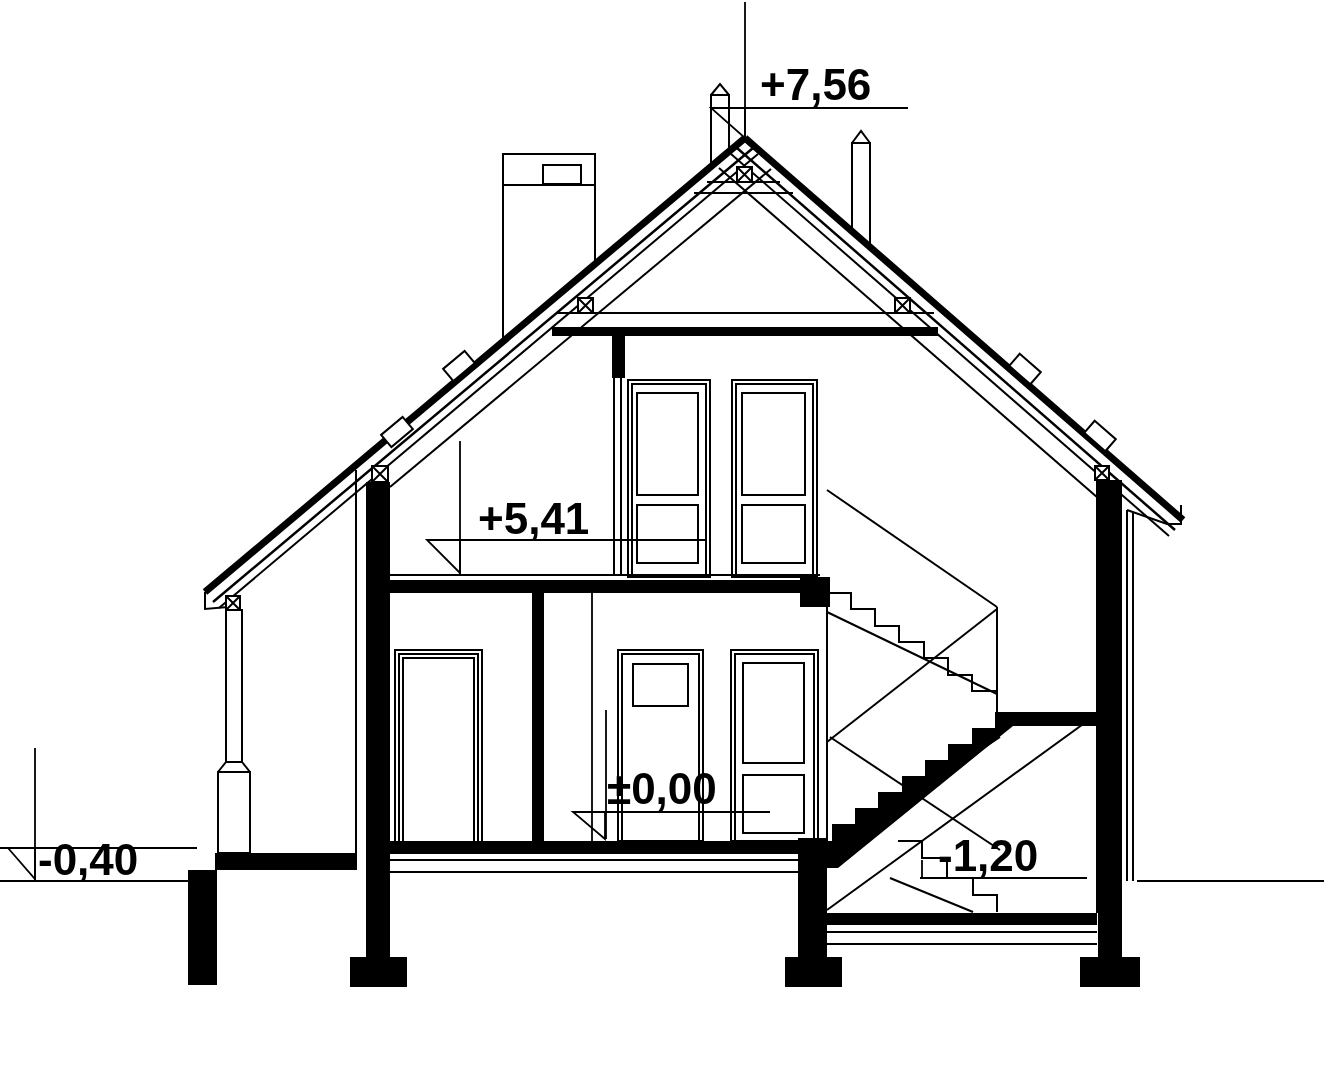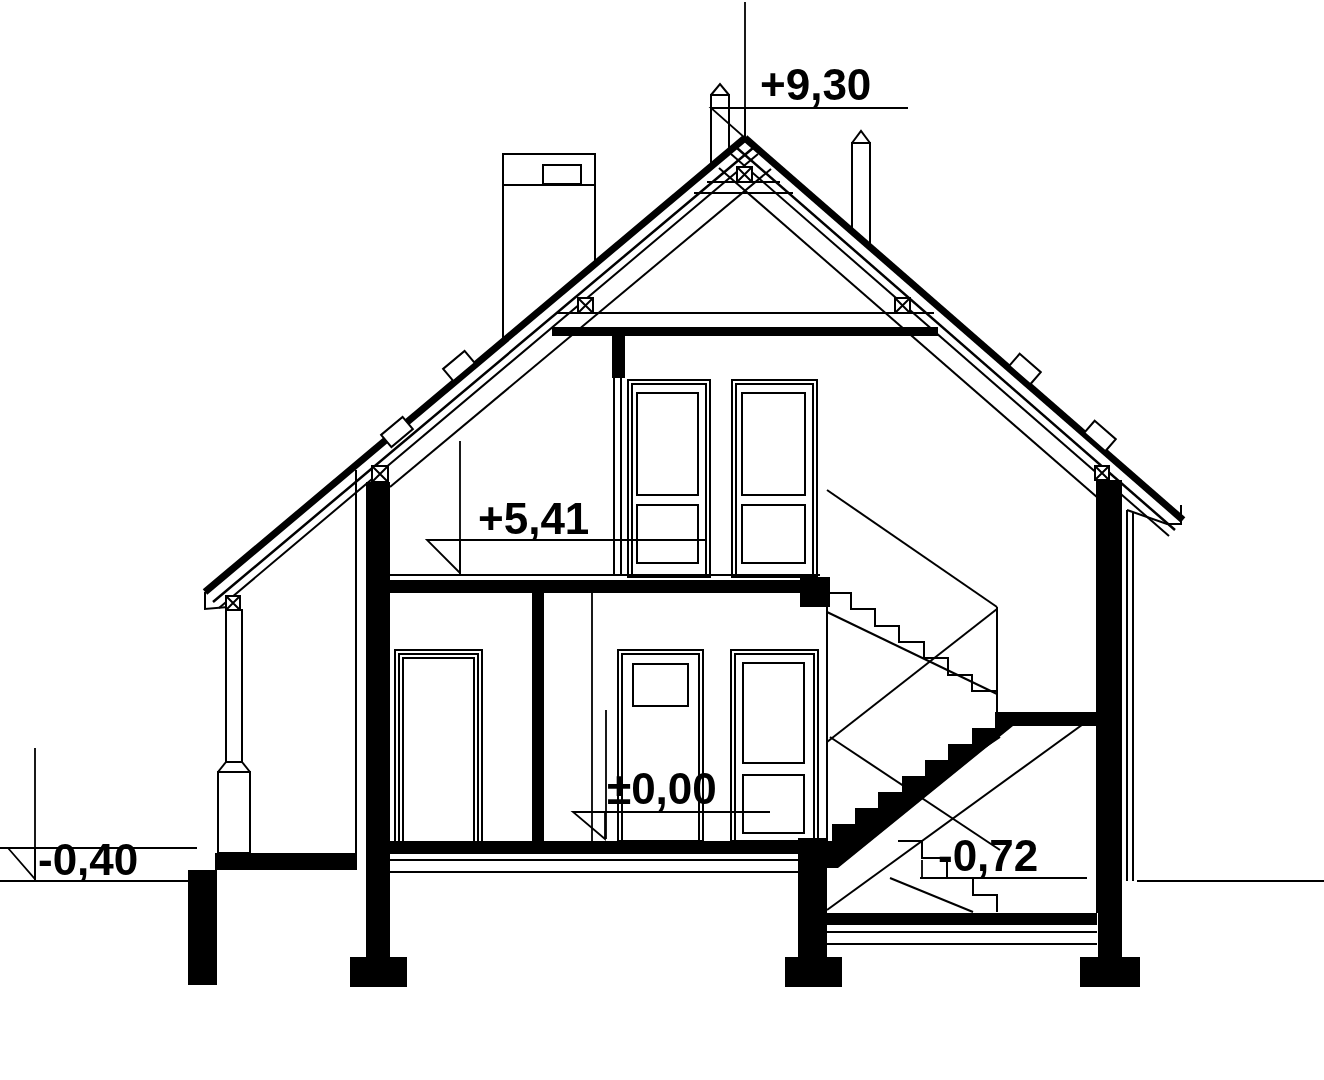--- a/index.html
+++ b/index.html
@@ -222,22 +222,22 @@
 
       <line x1="35" y1="748" x2="35" y2="880"></line>
       <line x1="0" y1="848" x2="197" y2="848"></line>
       <path d="M8,848 L35,848 L35,879 Z"></path>
 
       <line x1="920" y1="878" x2="1087" y2="878"></line>
       <line x1="922" y1="860" x2="922" y2="878"></line>
     </g>
   </svg>
 
-  <div class="lvl-label" style="left:760px;top:63px;">+9,30</div>
+  <div class="lvl-label" style="left:760px;top:63px;">+7,56</div>
 
   <div class="lvl-label" style="left:478px;top:497px;">+5,41</div>
 
   <div class="lvl-label" style="left:607px;top:767px;">±0,00</div>
 
   <div class="lvl-label" style="left:38px;top:806px;margin-top:32px;">-0,40</div>
 
-  <div class="lvl-label" style="left:938px;top:834px;">-0,72</div>
+  <div class="lvl-label" style="left:938px;top:834px;">-1,20</div>
 </div>
 
 </body></html>

